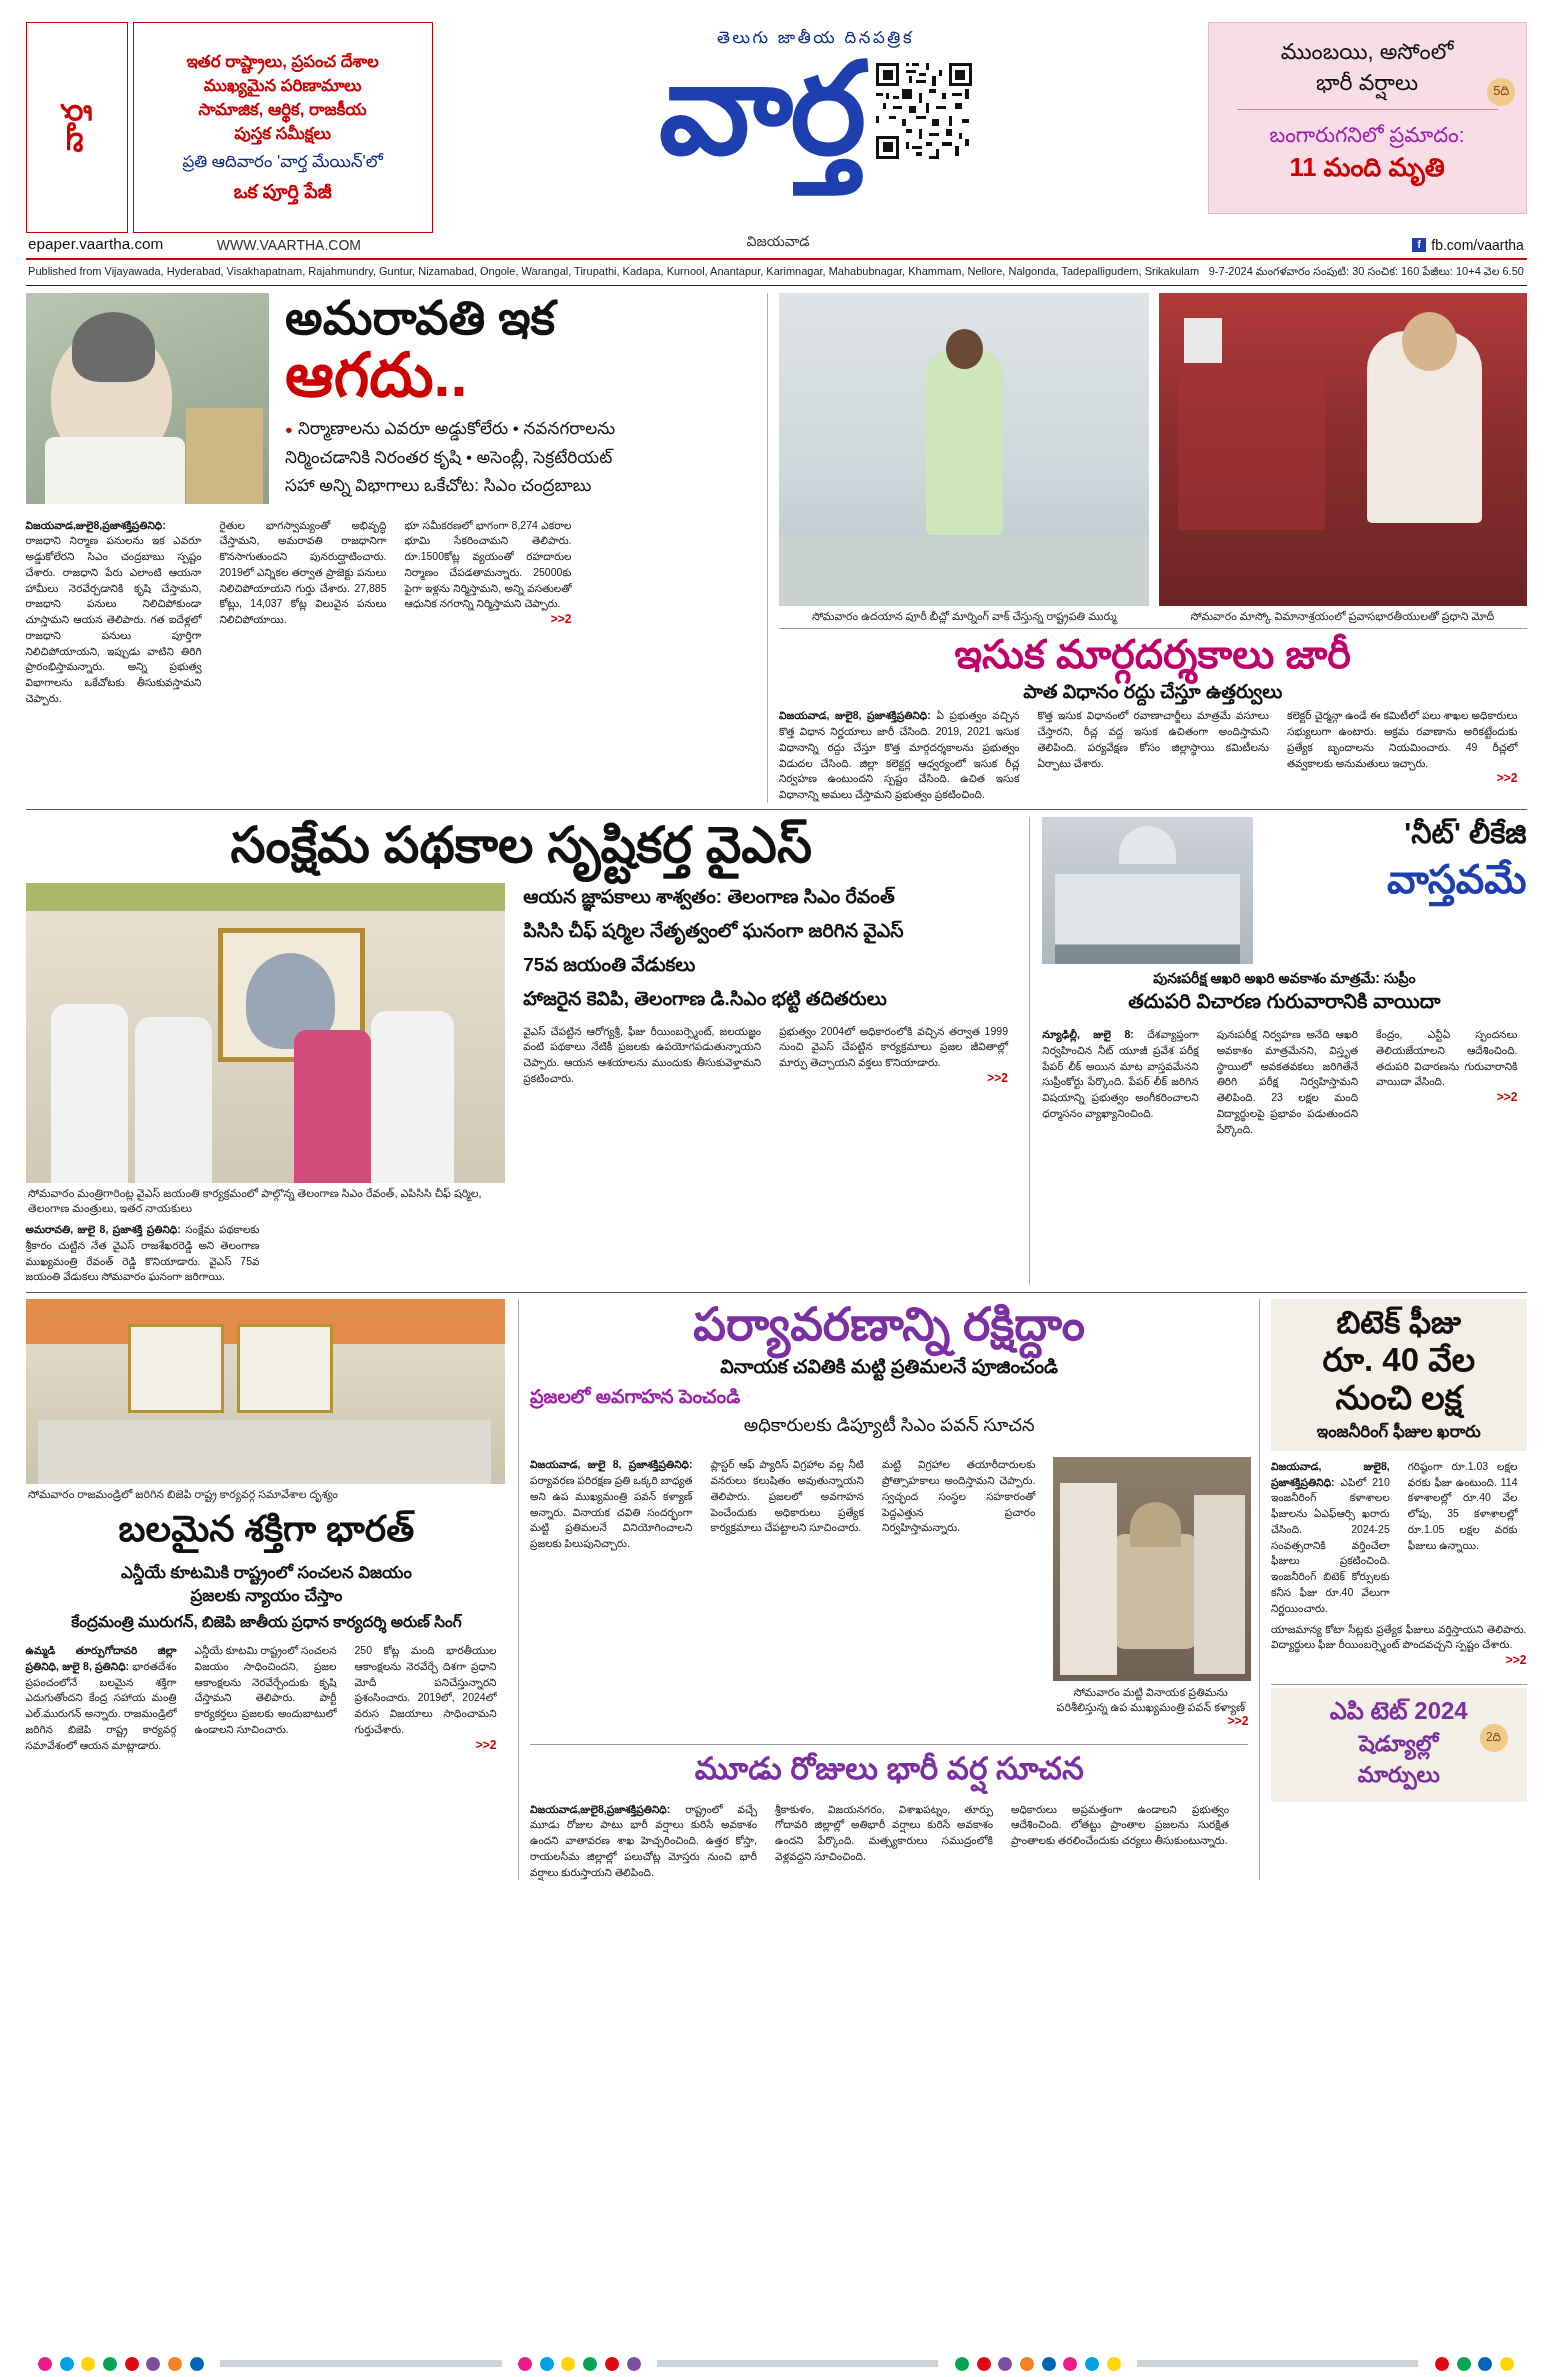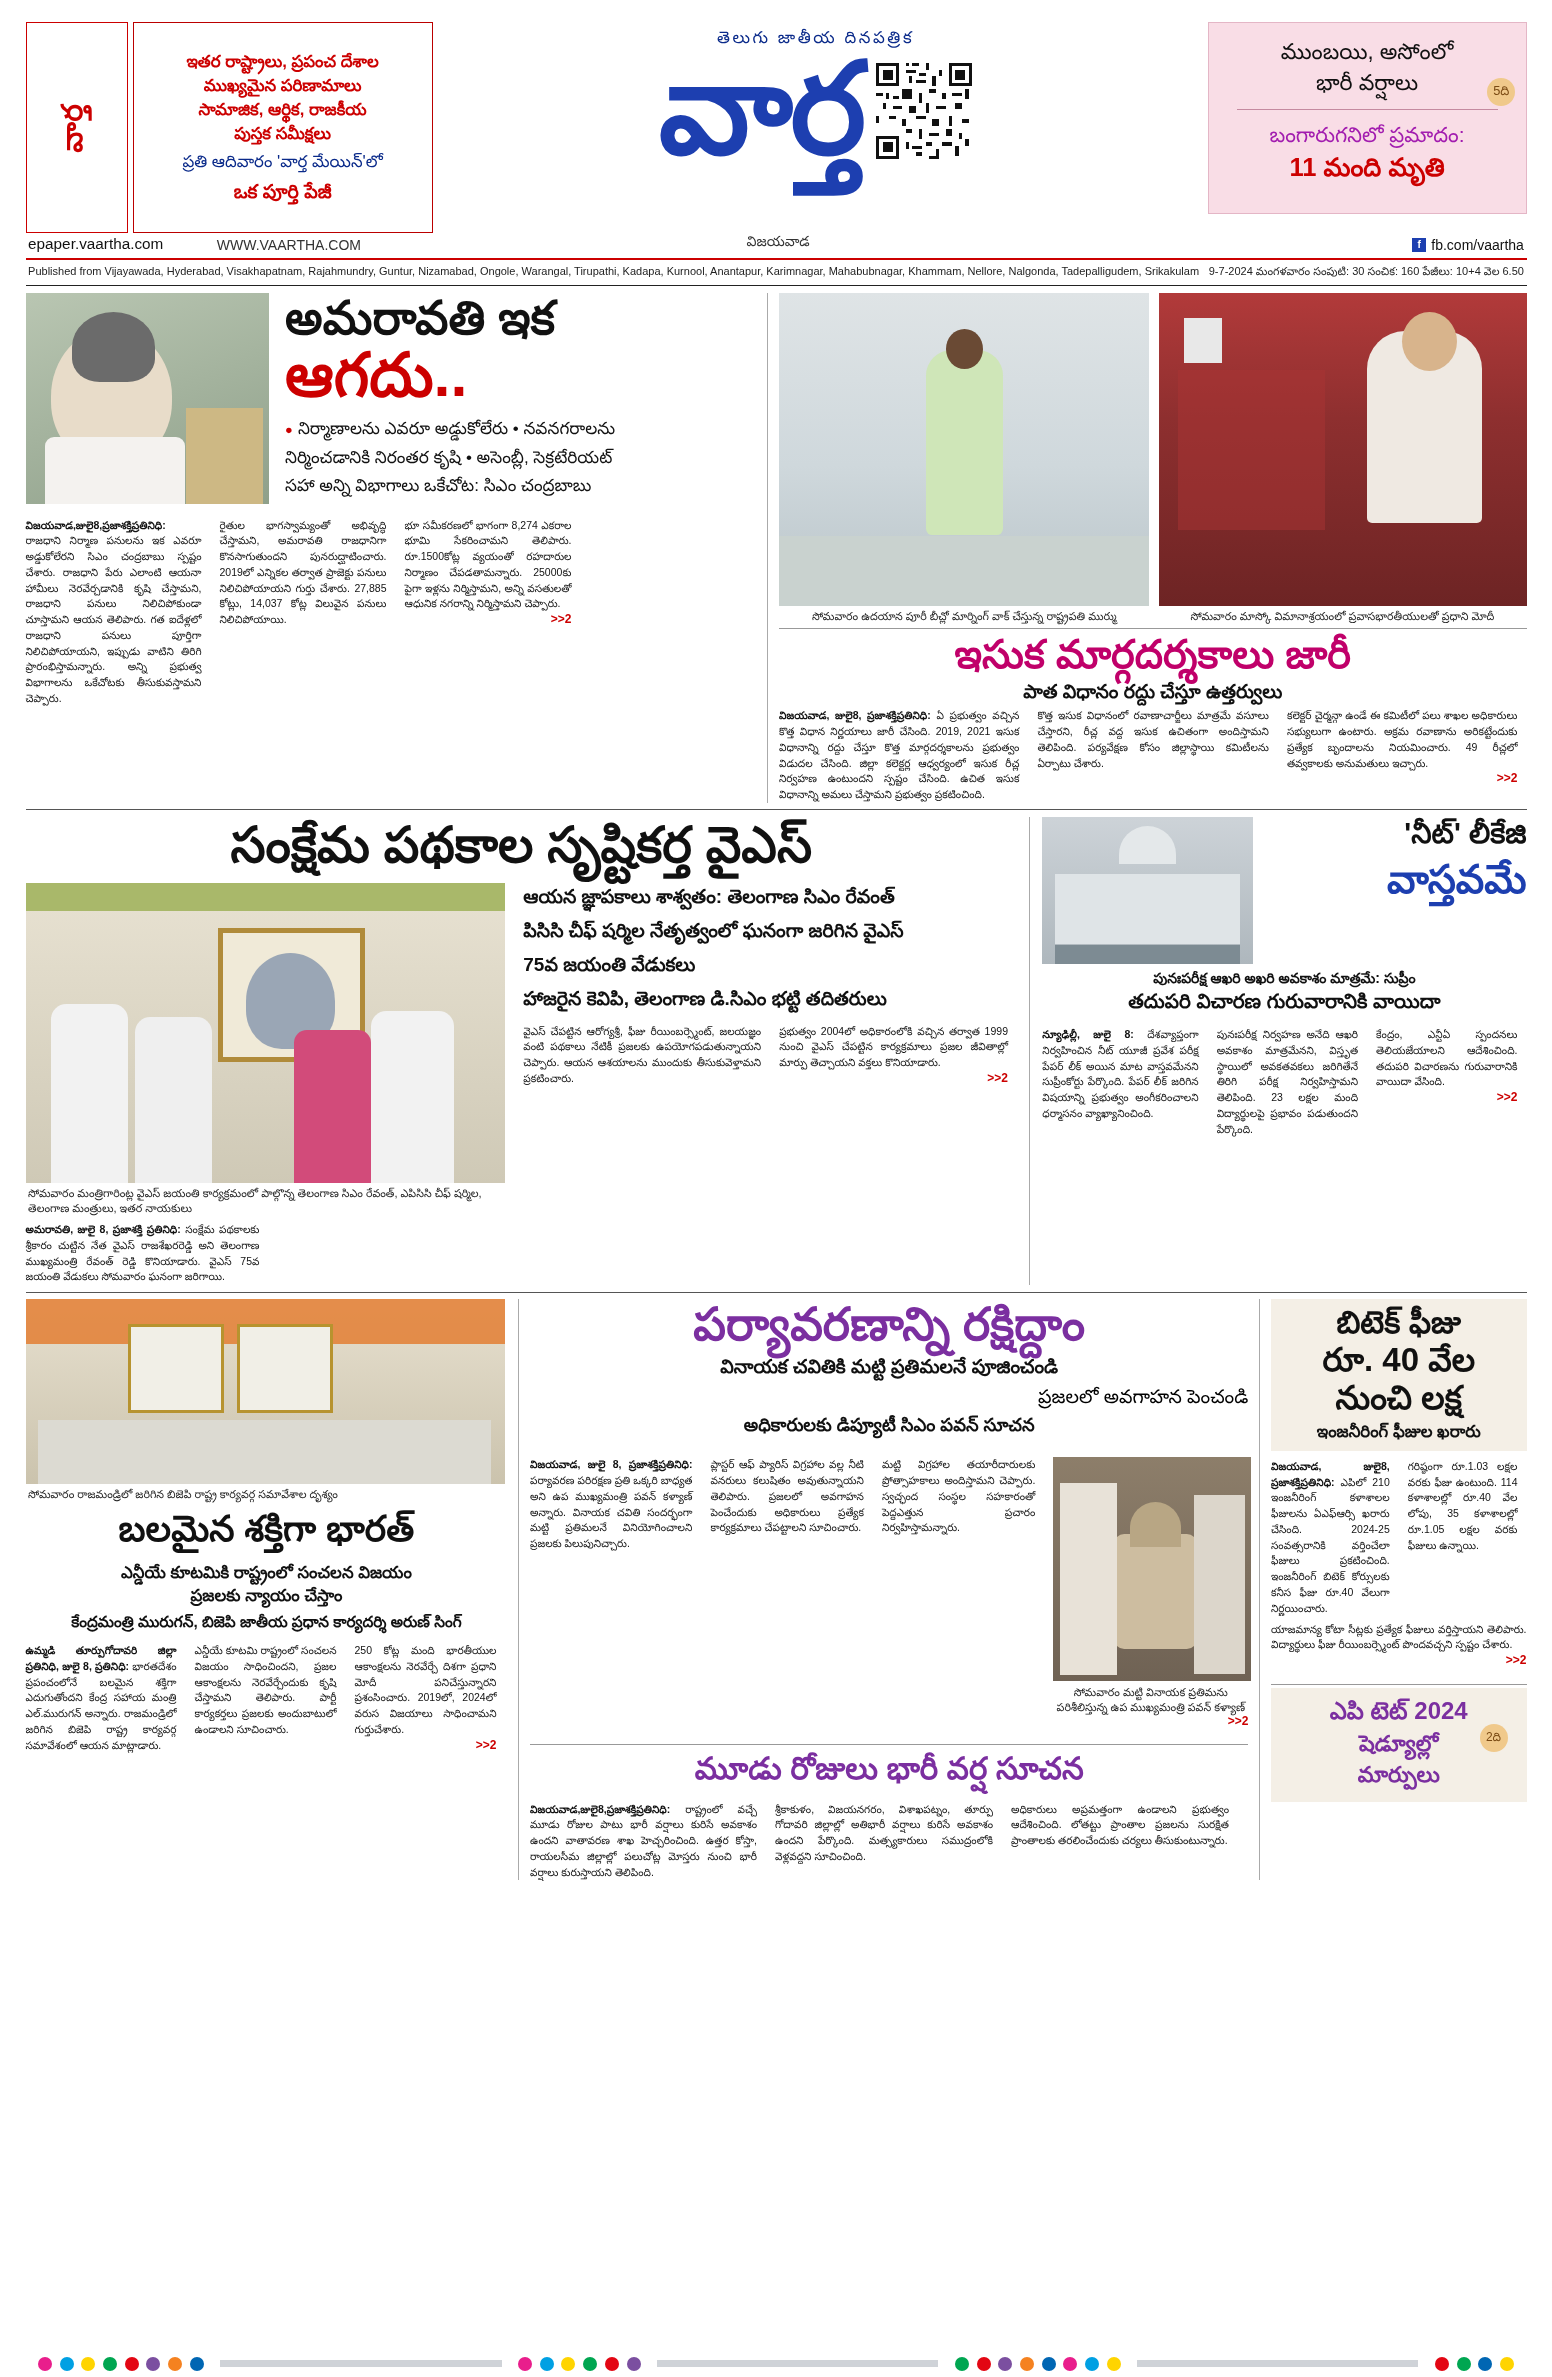--- a/index.html
+++ b/index.html
@@ -394,22 +394,22 @@
         <div class="colpad" style="width:160px">
           <div class="body-text">250 కోట్ల మంది భారతీయుల ఆకాంక్షలను నెరవేర్చే దిశగా ప్రధాని మోదీ పనిచేస్తున్నారని ప్రశంసించారు. 2019లో, 2024లో వరుస విజయాలు సాధించామని గుర్తుచేశారు.</div>
           <div class="cont">&gt;&gt;2</div>
         </div>
       </div>
     </div>
 
     <div class="col vsep" style="width:741px;padding-left:11.5px;padding-right:10.2px">
       <div style="font-size:46px;font-weight:bold;color:#7b2fa0;text-align:center;line-height:1.1">పర్యావరణాన్ని రక్షిద్దాం</div>
       <div style="font-size:19px;font-weight:bold;text-align:center;margin-top:6.4px">వినాయక చవితికి మట్టి ప్రతిమలనే పూజించండి</div>
-      <div style="font-size:19px;font-weight:normal;color:#000000;text-align:right;margin-top:3.8px">ప్రజలలో అవగాహన పెంచండి</div>
-      <div style="font-size:18px;font-weight:bold;text-align:center;margin-top:3.8px">అధికారులకు డిప్యూటీ సిఎం పవన్ సూచన</div>
+      <div style="font-size:19px;font-weight:bold;color:#a21caf;text-align:left;margin-top:3.8px">ప్రజలలో అవగాహన పెంచండి</div>
+      <div style="font-size:18px;font-weight:normal;text-align:center;margin-top:3.8px">అధికారులకు డిప్యూటీ సిఎం పవన్ సూచన</div>
 
       <div class="row" style="margin-top:17px">
         <div class="colpad" style="width:172px;padding-left:0">
           <div class="body-text"><b>విజయవాడ, జులై 8, ప్రజాశక్తిప్రతినిధి:</b>
             <span>పర్యావరణ పరిరక్షణ ప్రతి ఒక్కరి బాధ్యత అని ఉప ముఖ్యమంత్రి పవన్ కళ్యాణ్ అన్నారు. వినాయక చవితి సందర్భంగా మట్టి ప్రతిమలనే వినియోగించాలని ప్రజలకు పిలుపునిచ్చారు.</span></div>
         </div>
         <div class="colpad" style="width:172px">
           <div class="body-text">ప్లాస్టర్ ఆఫ్ ప్యారిస్ విగ్రహాల వల్ల నీటి వనరులు కలుషితం అవుతున్నాయని తెలిపారు. ప్రజలలో అవగాహన పెంచేందుకు అధికారులు ప్రత్యేక కార్యక్రమాలు చేపట్టాలని సూచించారు.</div>
         </div>
         <div class="colpad" style="width:172px">

